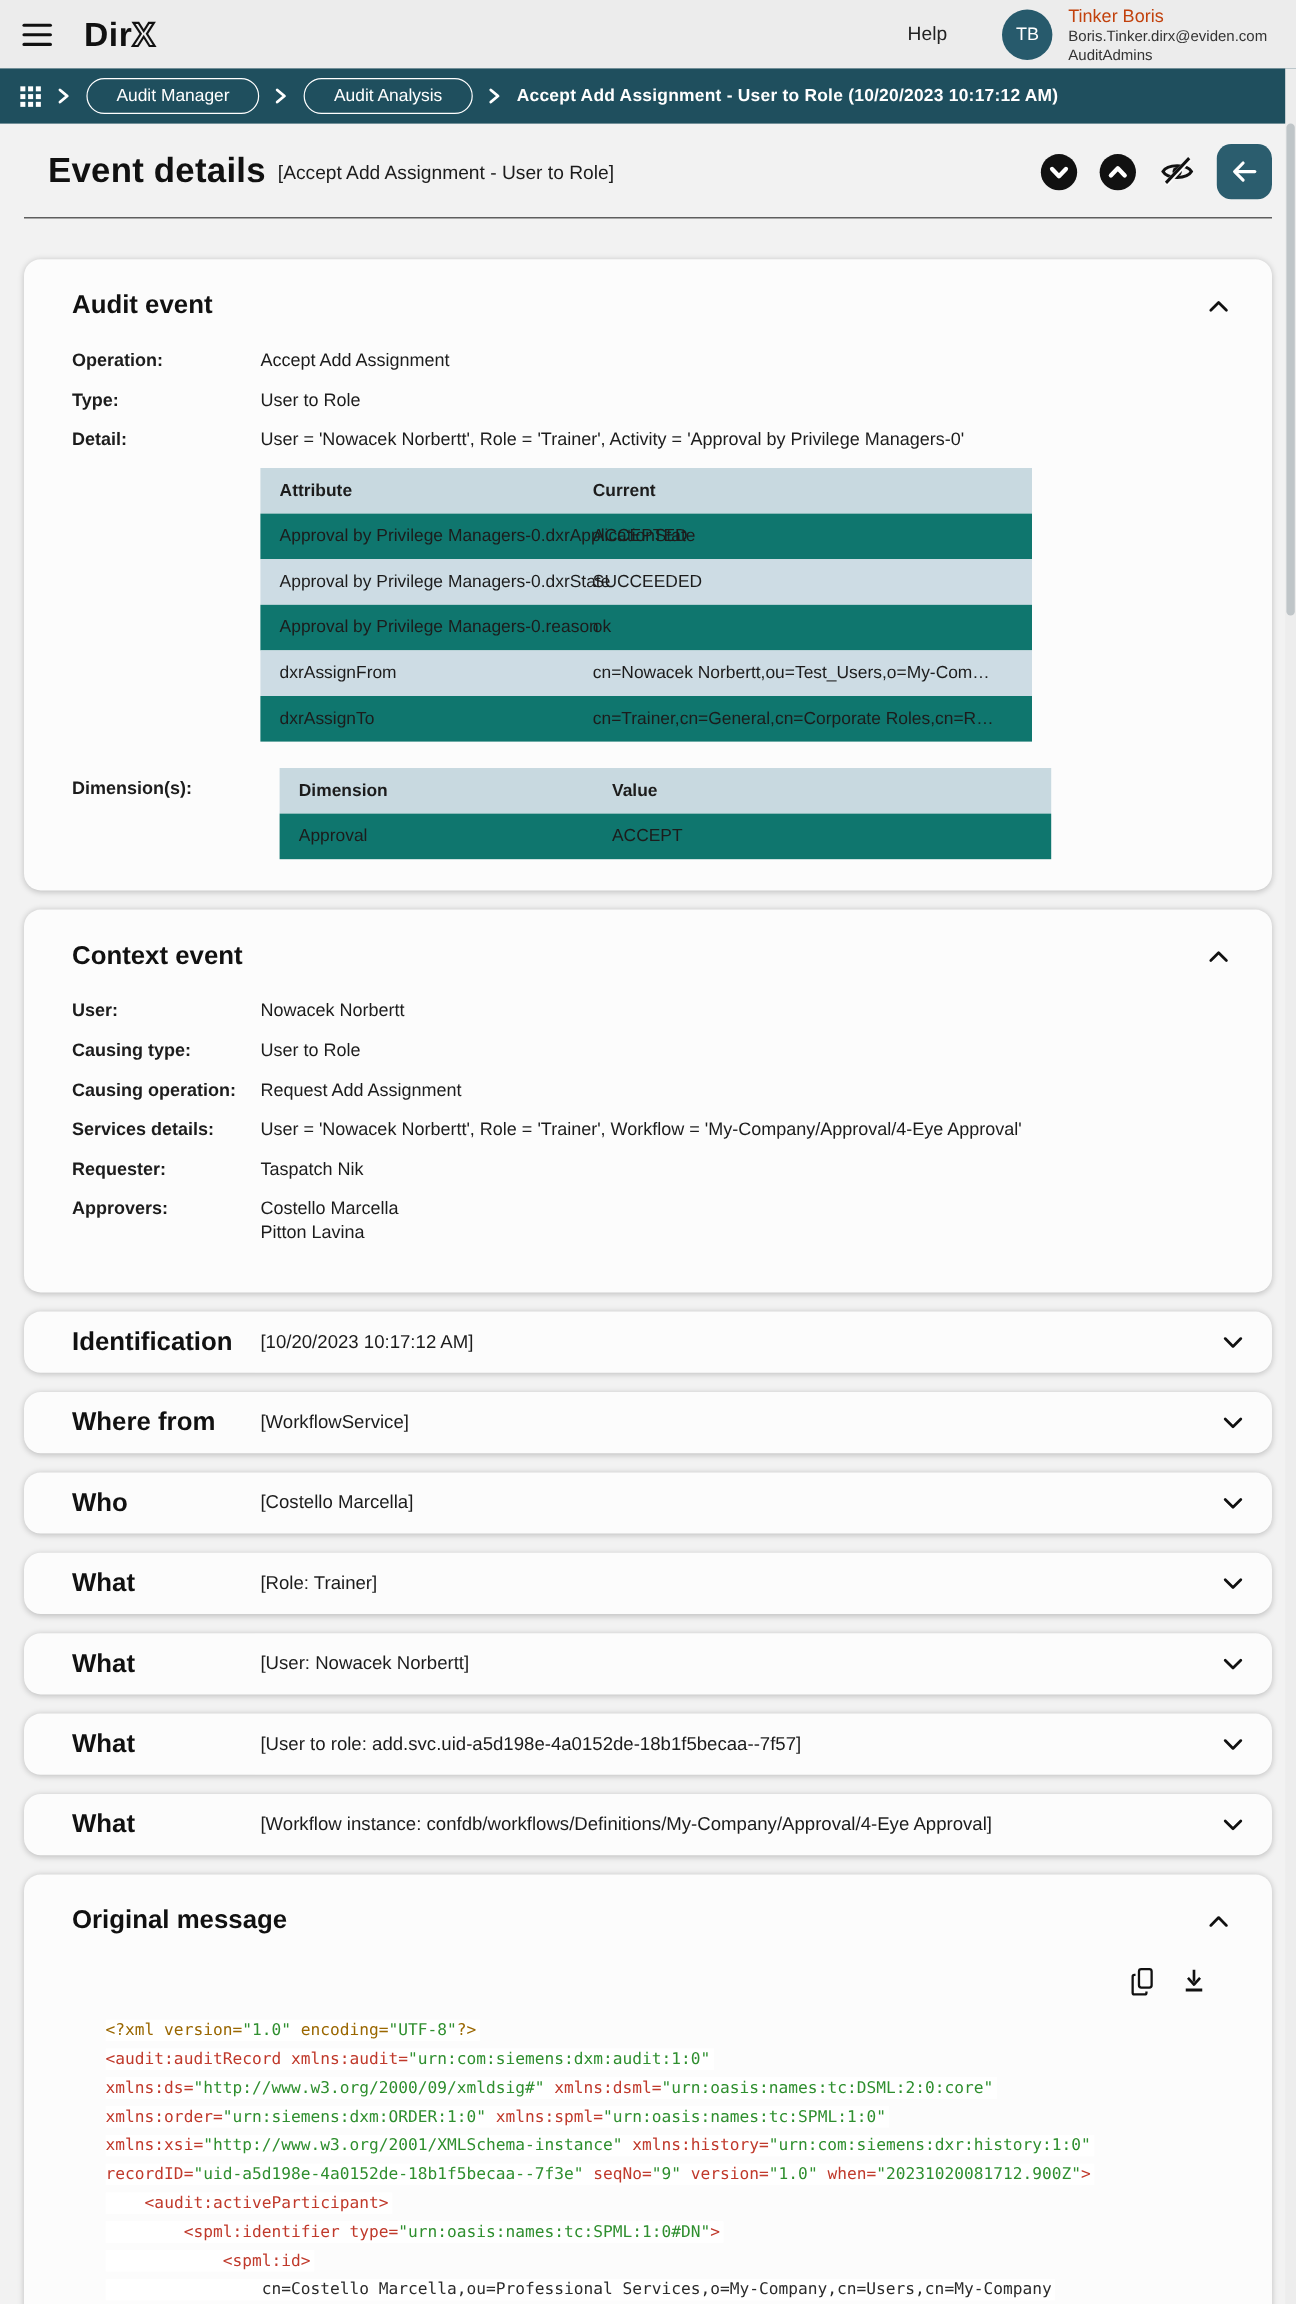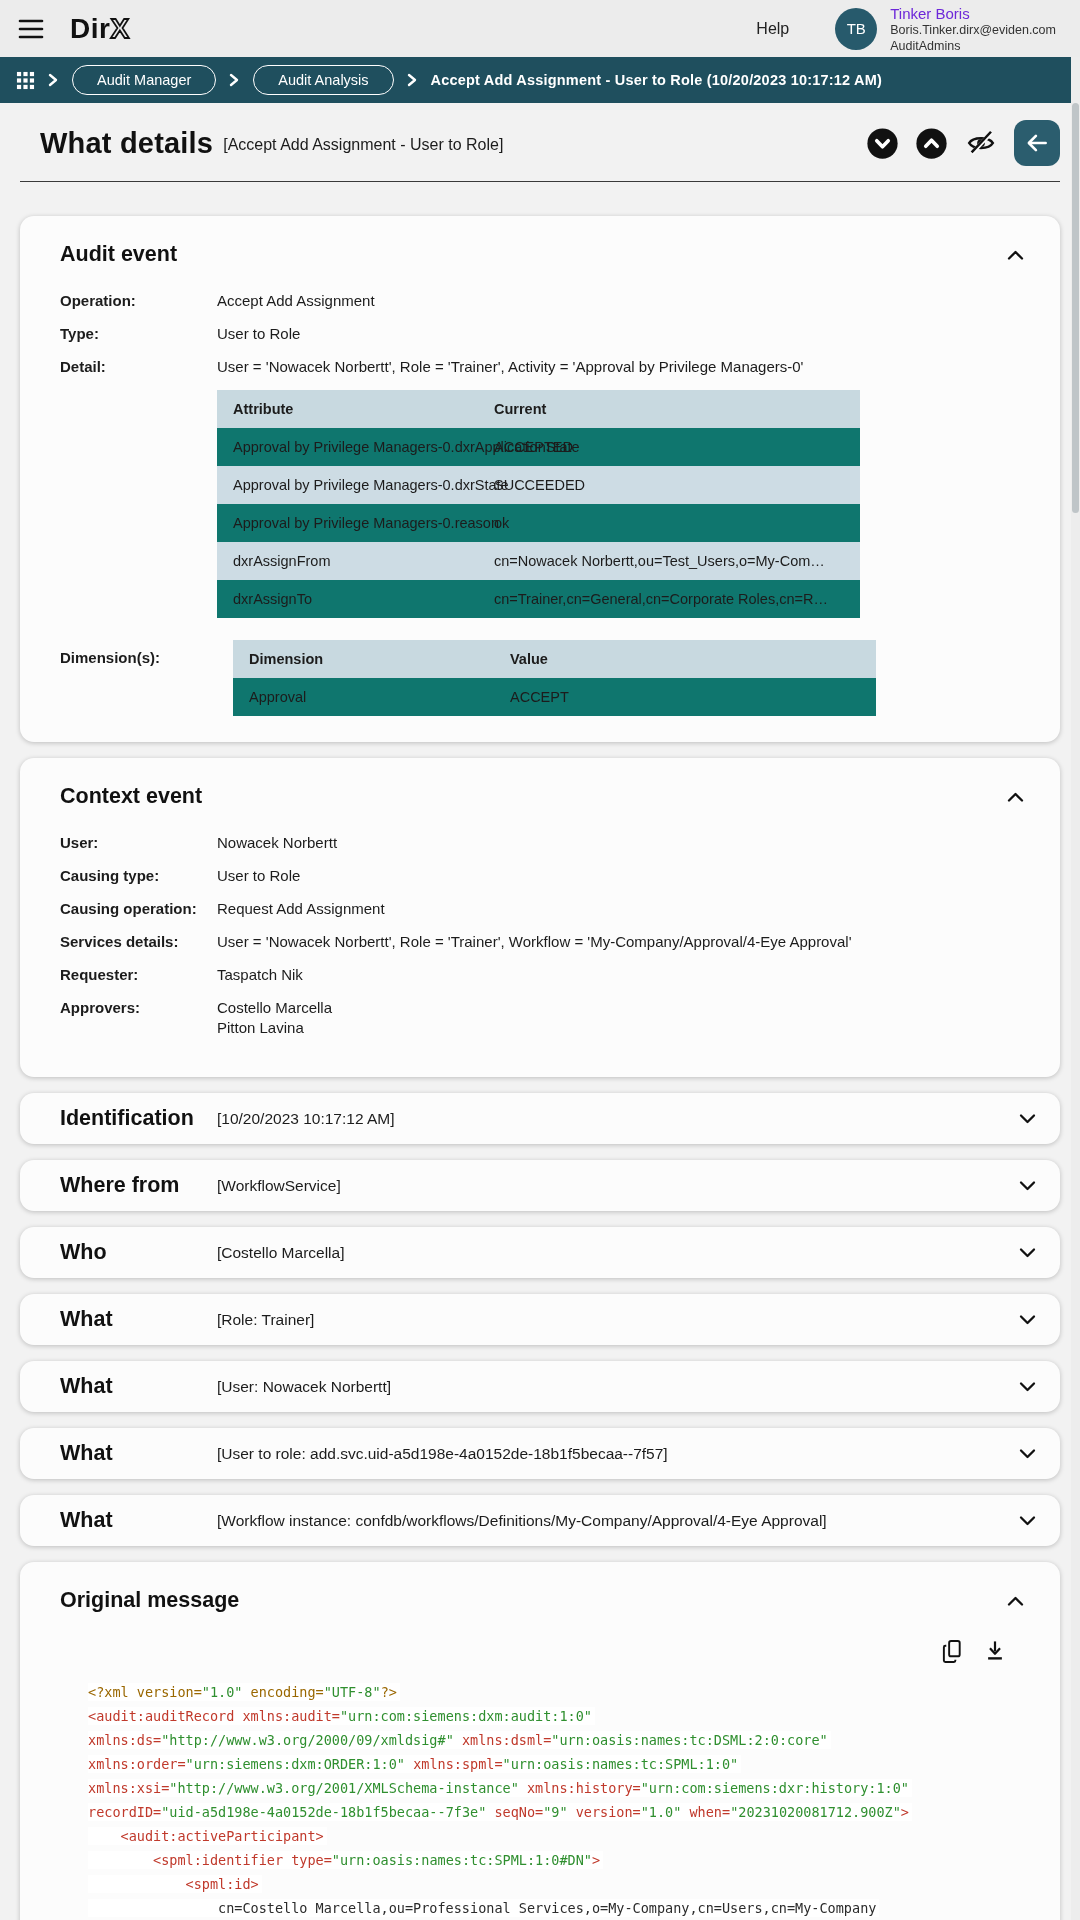--- a/index.html
+++ b/index.html
@@ -12,21 +12,21 @@
   
   .topbar { height:57px; background:#ececec; display:flex; align-items:center; padding:0 24px 0 18px; }
   .hamburger { width:26px; height:24px; margin-right:26px; cursor:pointer; display:flex; align-items:center; }
   .logo { font-size:28px; font-weight:800; letter-spacing:.5px; color:#111; }
   .logo .logo-x { color:#ececec; -webkit-text-stroke:1.8px #111; }
   .spacer { flex:1; }
   .help { font-size:16px; color:#222; margin-right:46px; cursor:pointer; text-decoration:none; }
   .avatar { width:42px; height:42px; border-radius:50%; background:#275a6c; color:#fff;
             display:flex; align-items:center; justify-content:center; font-size:15px; margin-right:13px; cursor:pointer; }
   .userinfo { line-height:1.22; padding-top:2px; }
-  .uname { font-size:15px; color:#6d28d9; }
+  .uname { font-size:15px; color:#c2410c; }
   .uemail,.ugroup { font-size:12.5px; color:#333; }
   
   .breadcrumb { height:46px; background:#1f4f5e; display:flex; align-items:center; padding:0 16px; gap:13px; color:#fff; }
   .crumb-pill { border:1.6px solid #fff; border-radius:17px; background:transparent; color:#fff;
                 font-size:14.5px; padding:6px 24px; font-family:inherit; cursor:pointer; white-space:nowrap; }
   .crumb-current { font-size:14.5px; font-weight:600; letter-spacing:.2px; }
   .crumb-sep { display:flex; align-items:center; }
   
   .page-head { display:flex; align-items:center; padding:0 20px 0 40px; margin-top:16px; height:48px; }
   h1 { font-size:29px; margin:0; font-weight:700; letter-spacing:.2px; color:#111; }
@@ -130,21 +130,21 @@
     <svg width="11" height="14" viewBox="0 0 11 14">
         <polyline points="2,2 8,7 2,12" fill="none" stroke="#fff" stroke-width="2.4" stroke-linecap="round" stroke-linejoin="round"></polyline>
       </svg>
   </span>
   <span class="crumb-current">Accept Add Assignment - User to Role (10/20/2023 10:17:12 AM)</span>
 </nav>
 
 <main>
 
   <div class="page-head">
-    <h1>What details</h1>
+    <h1>Event details</h1>
     <span class="page-sub">[Accept Add Assignment - User to Role]</span>
     <span class="head-actions">
       <button class="icon-btn" title="">
         <svg width="33" height="33" viewBox="0 0 24 24">
             <circle cx="12" cy="12" r="11" fill="#111"></circle>
             <polyline points="7.8,10 12,14.4 16.2,10" fill="none" stroke="#fff" stroke-width="2.6" stroke-linecap="round" stroke-linejoin="round"></polyline>
           </svg>
       </button>
       <button class="icon-btn">
         <svg width="33" height="33" viewBox="0 0 24 24">

